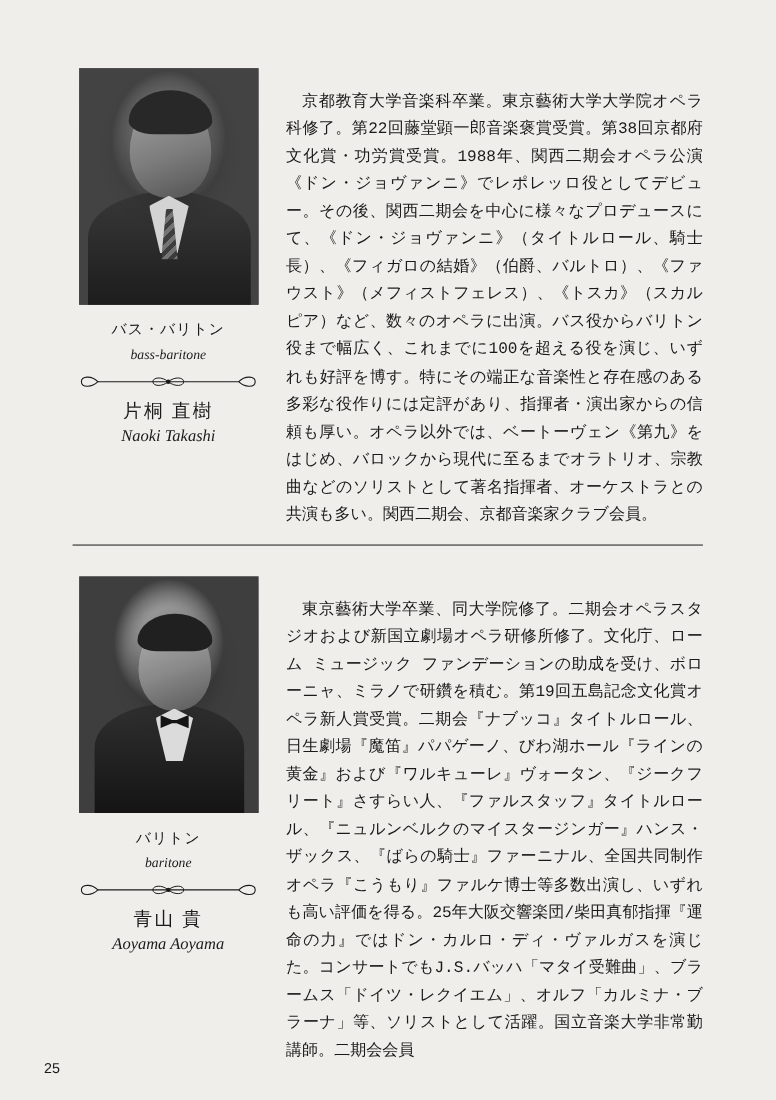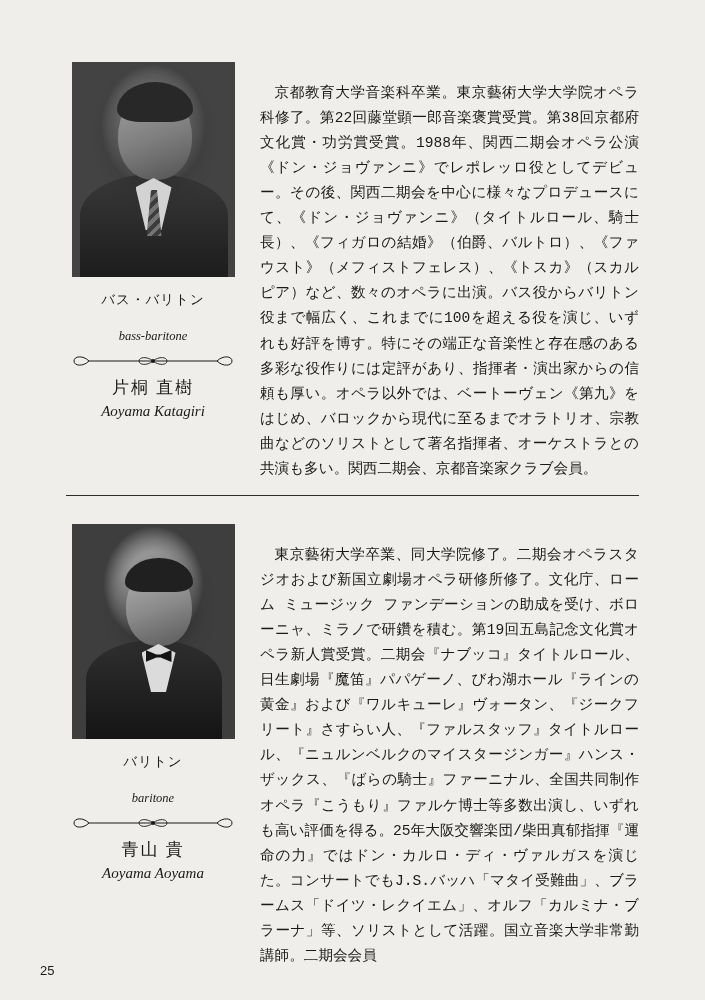--- a/index.html
+++ b/index.html
@@ -122,21 +122,21 @@
   }
 
   .voice-jp {
     margin-top: 14px;
     font-size: 13.5px;
     letter-spacing: 1px;
     text-align: right;
     font-family: "Liberation Sans", "DejaVu Sans", sans-serif;
   }
   .voice-en {
-    margin-top: 20px;
+    margin-top: 6px;
     font-size: 12.5px;
     font-style: italic;
     text-align: center;
     font-family: "Liberation Serif", "DejaVu Serif", serif;
   }
 
   .ornament {
     margin-top: 10px;
     width: 168px;
     height: 14px;
@@ -215,21 +215,21 @@
         <svg class="ornament" viewBox="0 0 168 14">
           <path d="M20 7 H148" stroke="#1a1a1a" stroke-width="1" fill="none"></path>
           <path d="M20 7 C14 1, 5 2, 5 7 C5 12, 14 13, 20 7 Z" fill="none" stroke="#1a1a1a" stroke-width="1"></path>
           <path d="M148 7 C154 1, 163 2, 163 7 C163 12, 154 13, 148 7 Z" fill="none" stroke="#1a1a1a" stroke-width="1"></path>
           <circle cx="84" cy="7" r="2" fill="#1a1a1a"></circle>
           <path d="M84 7 C78 2, 70 3, 70 7 C70 11, 78 12, 84 7 Z" fill="none" stroke="#1a1a1a" stroke-width="0.9"></path>
           <path d="M84 7 C90 2, 98 3, 98 7 C98 11, 90 12, 84 7 Z" fill="none" stroke="#1a1a1a" stroke-width="0.9"></path>
         </svg>
 
         <div class="name-jp">片桐 直樹</div>
-        <div class="name-en">Aoyama Katagiri</div>
+        <div class="name-en">Naoki Takashi</div>
       </div>
 
       <div class="bio-col">
         <p class="bio">京都教育大学音楽科卒業。東京藝術大学大学院オペラ科修了。第22回藤堂顕一郎音楽褒賞受賞。第38回京都府文化賞・功労賞受賞。1988年、関西二期会オペラ公演《ドン・ジョヴァンニ》でレポレッロ役としてデビュー。その後、関西二期会を中心に様々なプロデュースにて、《ドン・ジョヴァンニ》（タイトルロール、騎士長）、《フィガロの結婚》（伯爵、バルトロ）、《ファウスト》（メフィストフェレス）、《トスカ》（スカルピア）など、数々のオペラに出演。バス役からバリトン役まで幅広く、これまでに100を超える役を演じ、いずれも好評を博す。特にその端正な音楽性と存在感のある多彩な役作りには定評があり、指揮者・演出家からの信頼も厚い。オペラ以外では、ベートーヴェン《第九》をはじめ、バロックから現代に至るまでオラトリオ、宗教曲などのソリストとして著名指揮者、オーケストラとの共演も多い。関西二期会、京都音楽家クラブ会員。</p>
       </div>
     </div>
   </div>
 
   <div class="divider"></div>
 

